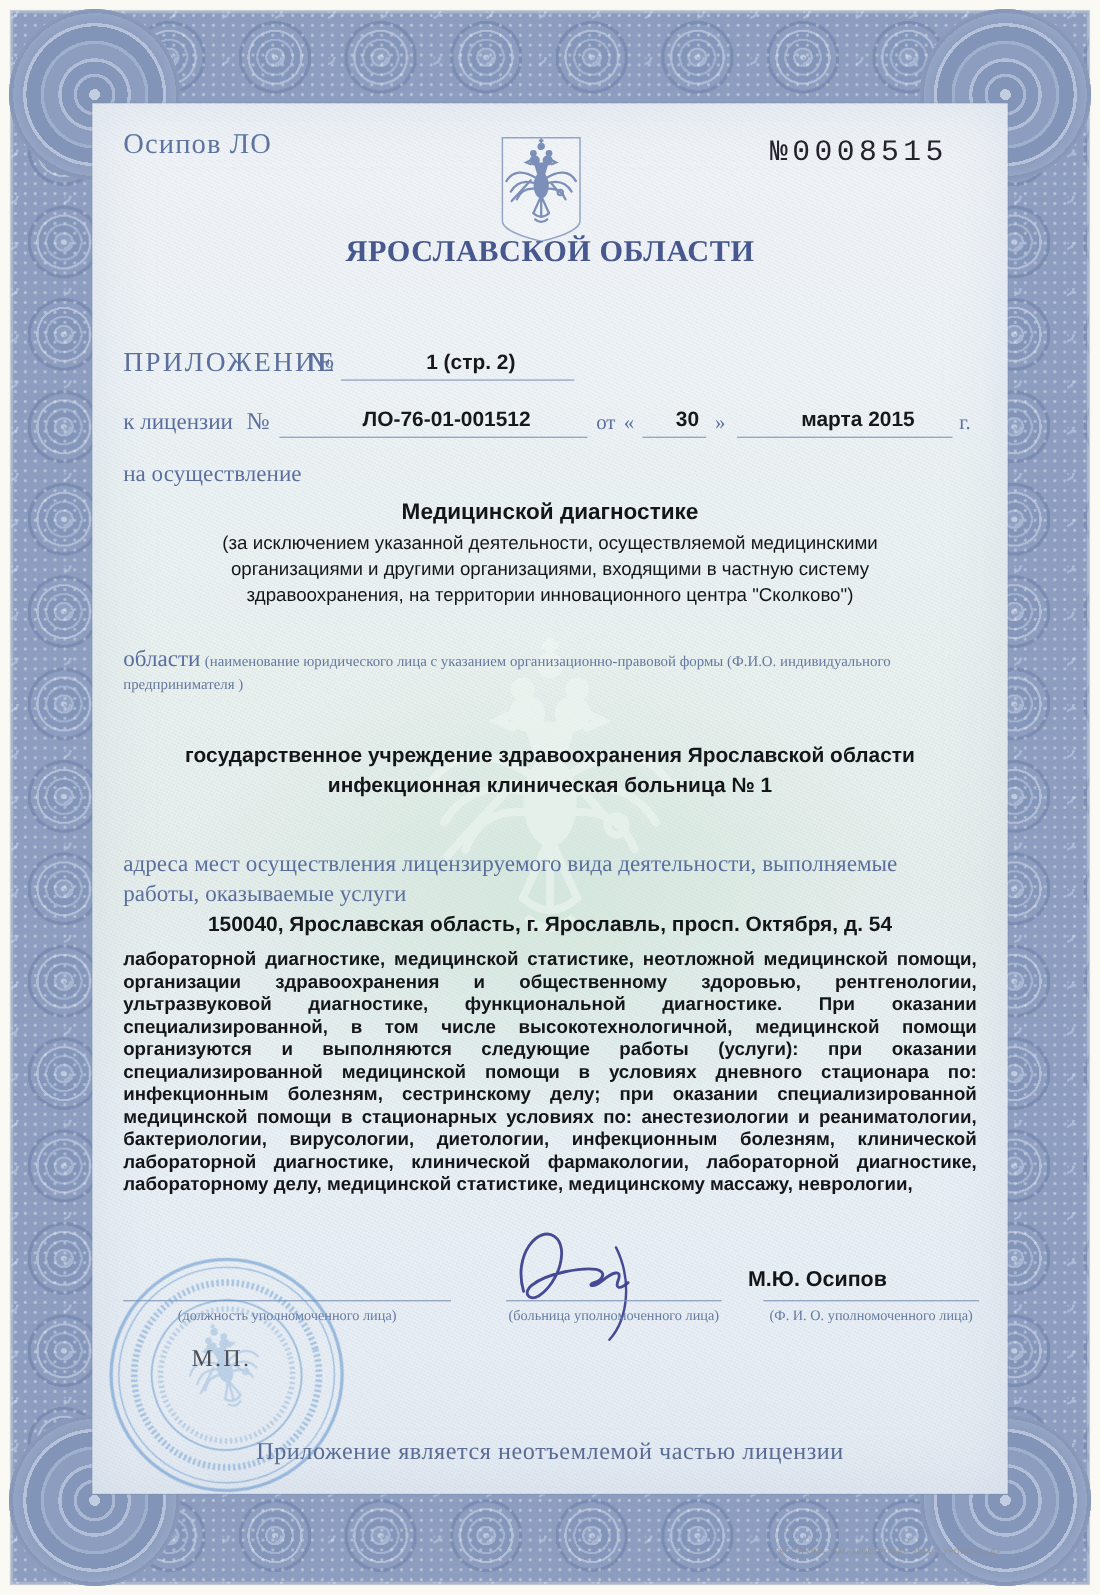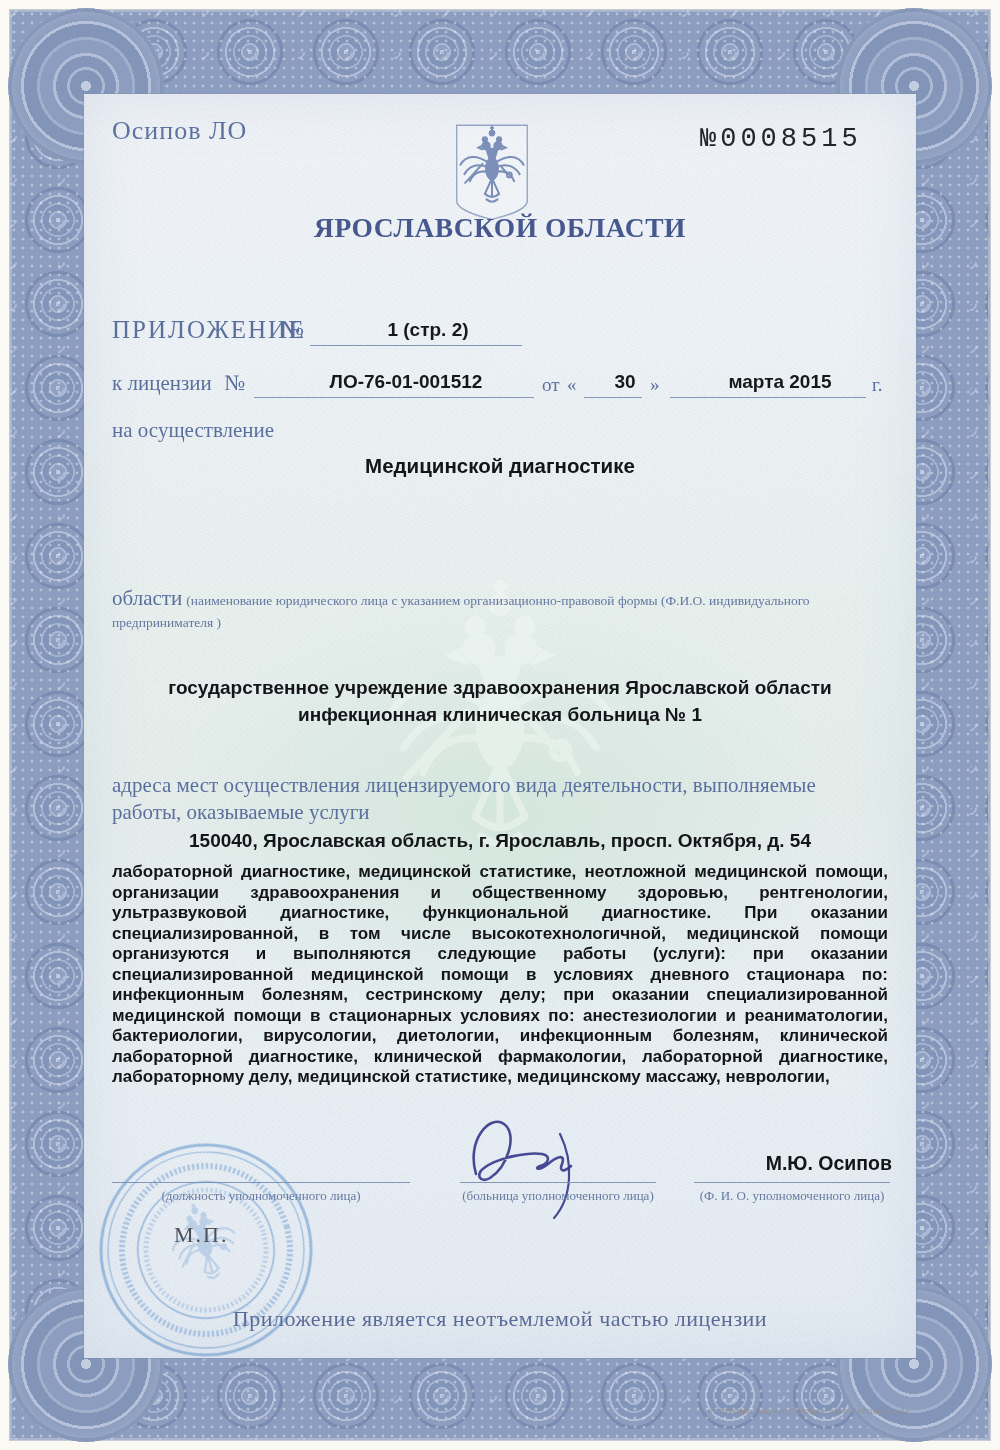--- a/index.html
+++ b/index.html
@@ -151,20 +151,21 @@
       <span class="abs fill-line" style="left:586px;bottom:4px;width:196px;height:34px">
         <span class="fill-val">марта 2015</span>
       </span>
       <span class="abs lbl" style="left:788px;bottom:6px;font-size:19px">г.</span>
     </div>
 
     <div class="abs lbl" style="left:28px;top:324px;font-size:21px">на  осуществление</div>
 
     <div class="abs sans body-bold" style="left:0;top:360px;width:100%;text-align:center;font-size:20.5px">Медицинской диагностике</div>
 
+    <div class="abs sans" style="left:66px;top:388px;width:700px;text-align:center;font-size:17px;line-height:23.5px">(за исключением указанной деятельности, осуществляемой медицинскими организациями и другими организациями, входящими в частную систему здравоохранения, на территории инновационного центра "Сколково")</div>
 
     <div class="abs" style="left:28px;top:494px;width:748px;line-height:21px">
       <span class="lbl" style="font-size:21px">области</span>
       <span class="note-small">(наименование юридического лица с указанием организационно-правовой формы (Ф.И.О. индивидуального предпринимателя )</span>
     </div>
 
     <div class="abs sans body-bold pre" style="left:0;top:548px;width:100%;text-align:center;font-size:19px;line-height:27px">государственное учреждение здравоохранения Ярославской области
 инфекционная клиническая больница № 1</div>
 
     <div class="abs lbl" style="left:28px;top:678px;width:712px;font-size:21px;line-height:27px">адреса мест осуществления лицензируемого вида деятельности, выполняемые работы, оказываемые услуги</div>
@@ -172,21 +173,21 @@
     <div class="abs sans body-bold" style="left:0;top:736px;width:100%;text-align:center;font-size:19px">150040, Ярославская область, г. Ярославль, просп. Октября, д. 54</div>
 
     <div class="abs sans body-bold" style="left:28px;top:768px;width:776px;font-size:17px;line-height:20.5px;text-align:justify">лабораторной диагностике, медицинской статистике, неотложной медицинской помощи, организации здравоохранения и общественному здоровью, рентгенологии, ультразвуковой диагностике, функциональной диагностике. При оказании специализированной, в том числе высокотехнологичной, медицинской помощи организуются и выполняются следующие работы (услуги): при оказании специализированной медицинской помощи в условиях дневного стационара по: инфекционным болезням, сестринскому делу; при оказании специализированной медицинской помощи в стационарных условиях по: анестезиологии и реаниматологии, бактериологии, вирусологии, диетологии, инфекционным болезням, клинической лабораторной диагностике, клинической фармакологии, лабораторной диагностике, лабораторному делу, медицинской статистике, медицинскому массажу, неврологии,</div>
 
 
     <svg class="abs" style="left:358px;top:1006px;overflow:visible" width="200" height="120" viewBox="0 0 200 120">
       <path d="M34,74 C24,40 48,14 62,24 C76,34 66,66 48,78 C38,84 33,74 42,68 C56,57 88,52 100,54 C110,56 106,64 98,66 C92,68 96,72 106,64 C114,57 124,53 120,64 C117,71 121,73 129,66" fill="none" stroke="#383c8d" stroke-width="2.6" stroke-linecap="round" opacity=".92"></path>
       <path d="M118,34 C132,62 130,98 112,118" fill="none" stroke="#383c8d" stroke-width="2.2" stroke-linecap="round" opacity=".92"></path>
     </svg>
 
-    <div class="abs sans body-bold" style="left:596px;top:1058px;width:212px;text-align:right;font-size:19.5px">М.Ю. Осипов</div>
+    <div class="abs sans body-bold" style="left:596px;top:1058px;width:212px;text-align:left;font-size:19.5px">М.Ю. Осипов</div>
 
     <div class="abs fill-line" style="left:28px;top:1062px;width:298px;height:26px"></div>
     <div class="abs fill-line" style="left:376px;top:1062px;width:196px;height:26px"></div>
     <div class="abs fill-line" style="left:610px;top:1062px;width:196px;height:26px"></div>
 
     <div class="abs caption" style="left:28px;top:1094px;width:298px">(должность уполномоченного лица)</div>
     <div class="abs caption" style="left:376px;top:1094px;width:196px">(больница уполномоченного лица)</div>
     <div class="abs caption" style="left:610px;top:1094px;width:196px">(Ф. И. О. уполномоченного лица)</div>
 
     <svg class="abs stamp" style="left:8px;top:1042px" width="228" height="228" viewBox="0 0 228 228">

